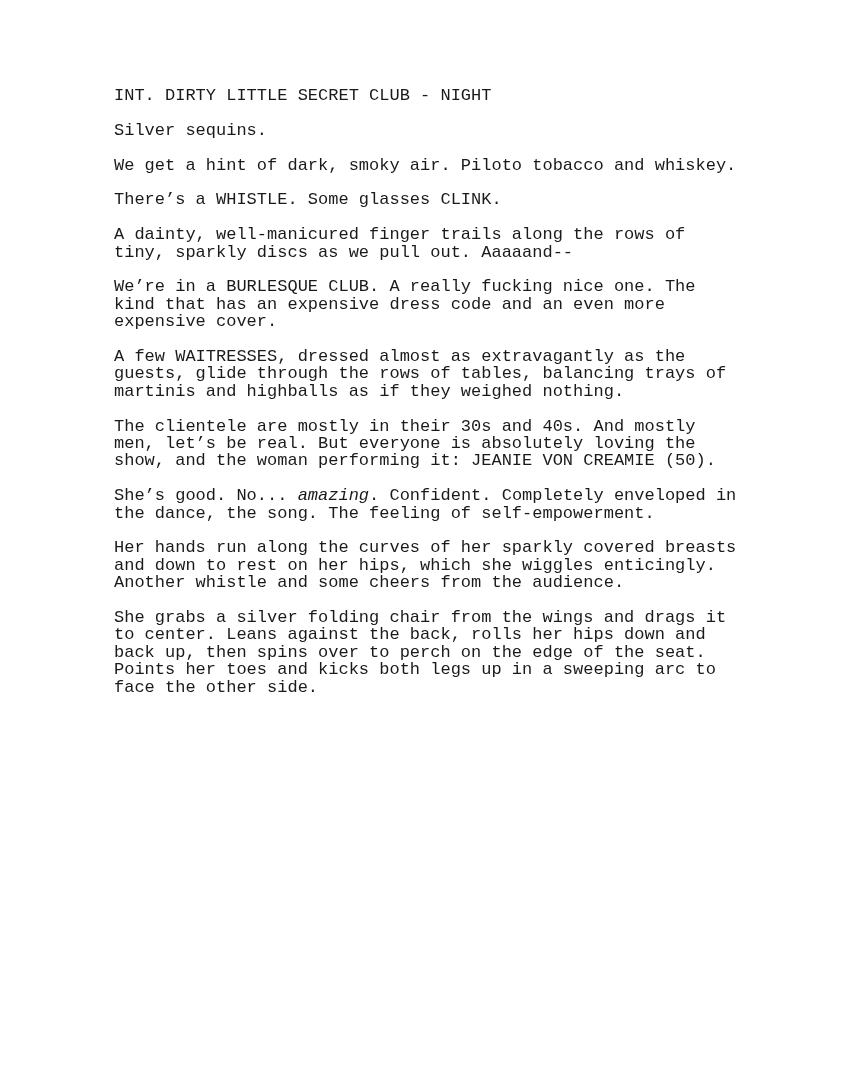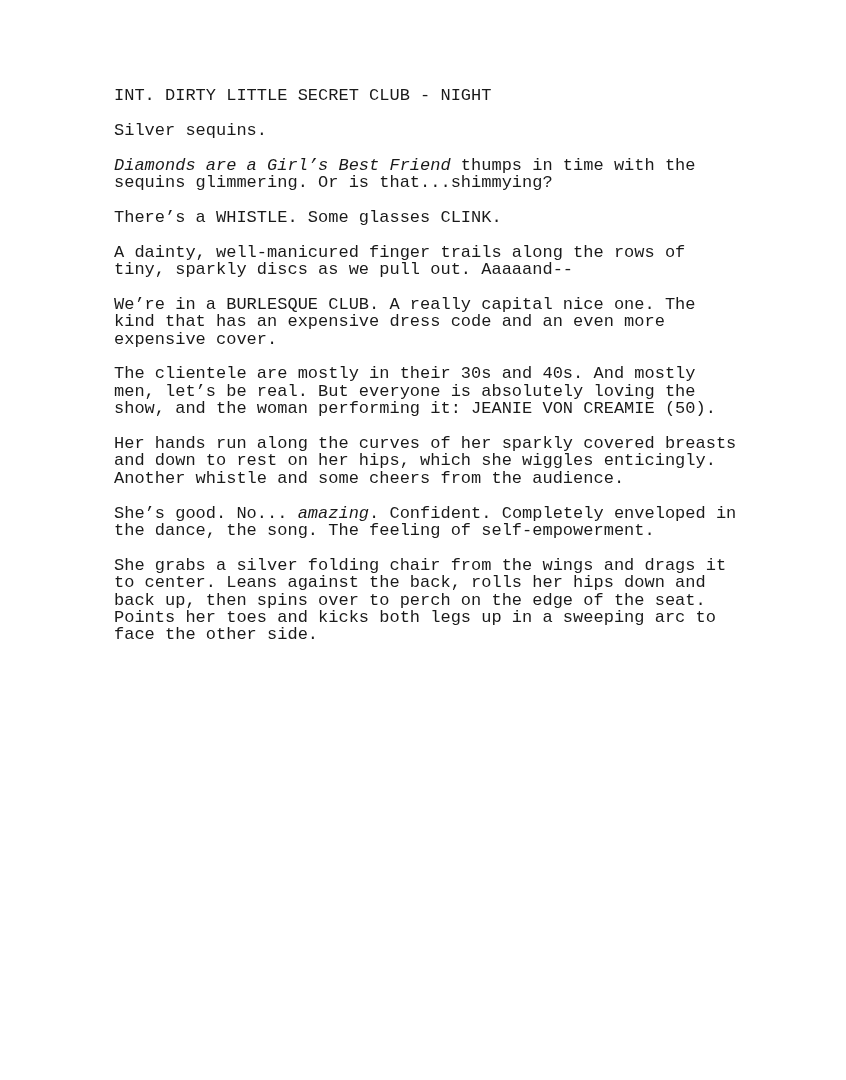--- a/index.html
+++ b/index.html
@@ -31,34 +31,36 @@
   .italic {
     font-style: italic;
   }
 </style>
 </head>
 <body>
 
 <div class="page">
     <div class="block scene-heading"><span>INT. DIRTY LITTLE SECRET CLUB - NIGHT</span></div>
     <div class="block action"><span>Silver sequins.</span></div>
-    <div class="block action"><span class="italic">Diamonds are a Girl’s Best Friend</span><span> thumps in time with the
-sequins glimmering. Or is that...shimmying?</span></div>
+    <div class="block action"><span>We get a hint of dark, smoky air. Piloto tobacco and whiskey.</span></div>
     <div class="block action"><span>There’s a WHISTLE. Some glasses CLINK.</span></div>
     <div class="block action"><span>A dainty, well-manicured finger trails along the rows of
 tiny, sparkly discs as we pull out. Aaaaand--</span></div>
-    <div class="block action"><span>We’re in a BURLESQUE CLUB. A really capital nice one. The
+    <div class="block action"><span>We’re in a BURLESQUE CLUB. A really fucking nice one. The
 kind that has an expensive dress code and an even more
 expensive cover.</span></div>
+    <div class="block action"><span>A few WAITRESSES, dressed almost as extravagantly as the
+guests, glide through the rows of tables, balancing trays of
+martinis and highballs as if they weighed nothing.</span></div>
     <div class="block action"><span>The clientele are mostly in their 30s and 40s. And mostly
 men, let’s be real. But everyone is absolutely loving the
 show, and the woman performing it: JEANIE VON CREAMIE (50).</span></div>
+    <div class="block action"><span>She’s good. No... </span><span class="italic">amazing</span><span>. Confident. Completely enveloped in
+the dance, the song. The feeling of self-empowerment.</span></div>
     <div class="block action"><span>Her hands run along the curves of her sparkly covered breasts
 and down to rest on her hips, which she wiggles enticingly.
 Another whistle and some cheers from the audience.</span></div>
-    <div class="block action"><span>She’s good. No... </span><span class="italic">amazing</span><span>. Confident. Completely enveloped in
-the dance, the song. The feeling of self-empowerment.</span></div>
     <div class="block action"><span>She grabs a silver folding chair from the wings and drags it
 to center. Leans against the back, rolls her hips down and
 back up, then spins over to perch on the edge of the seat.
 Points her toes and kicks both legs up in a sweeping arc to
 face the other side.</span></div>
   </div>
 
 </body></html>

